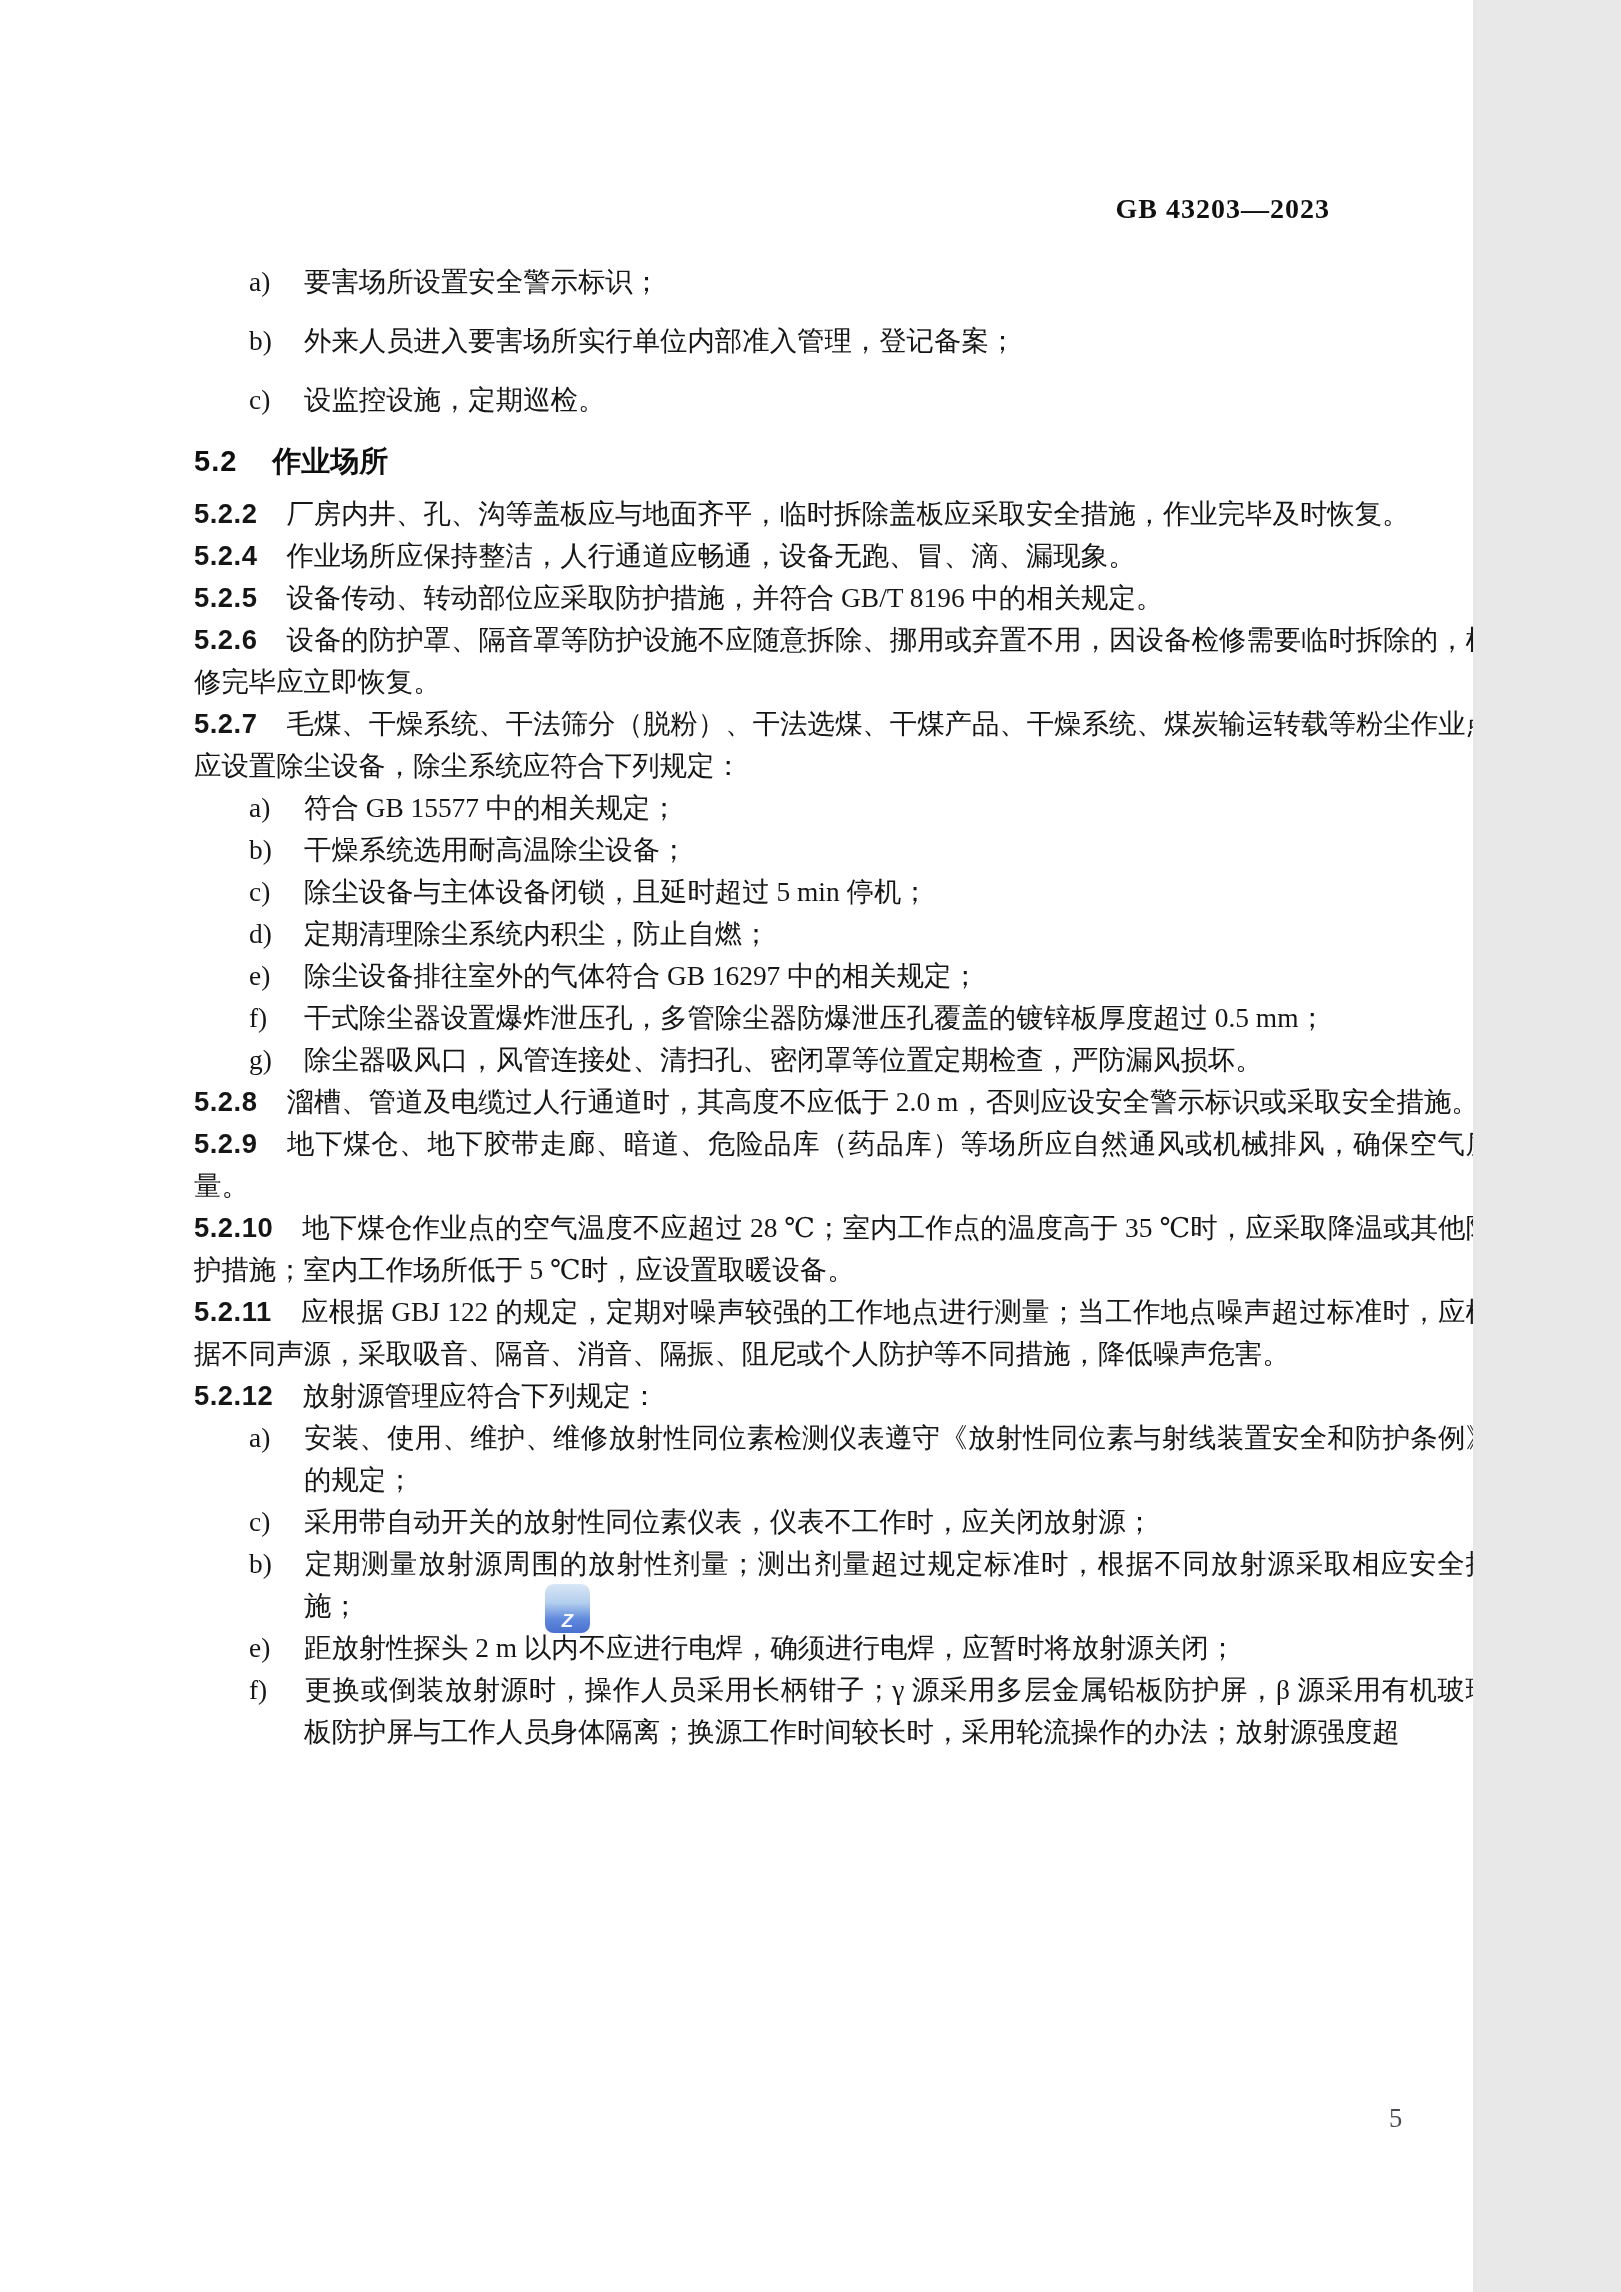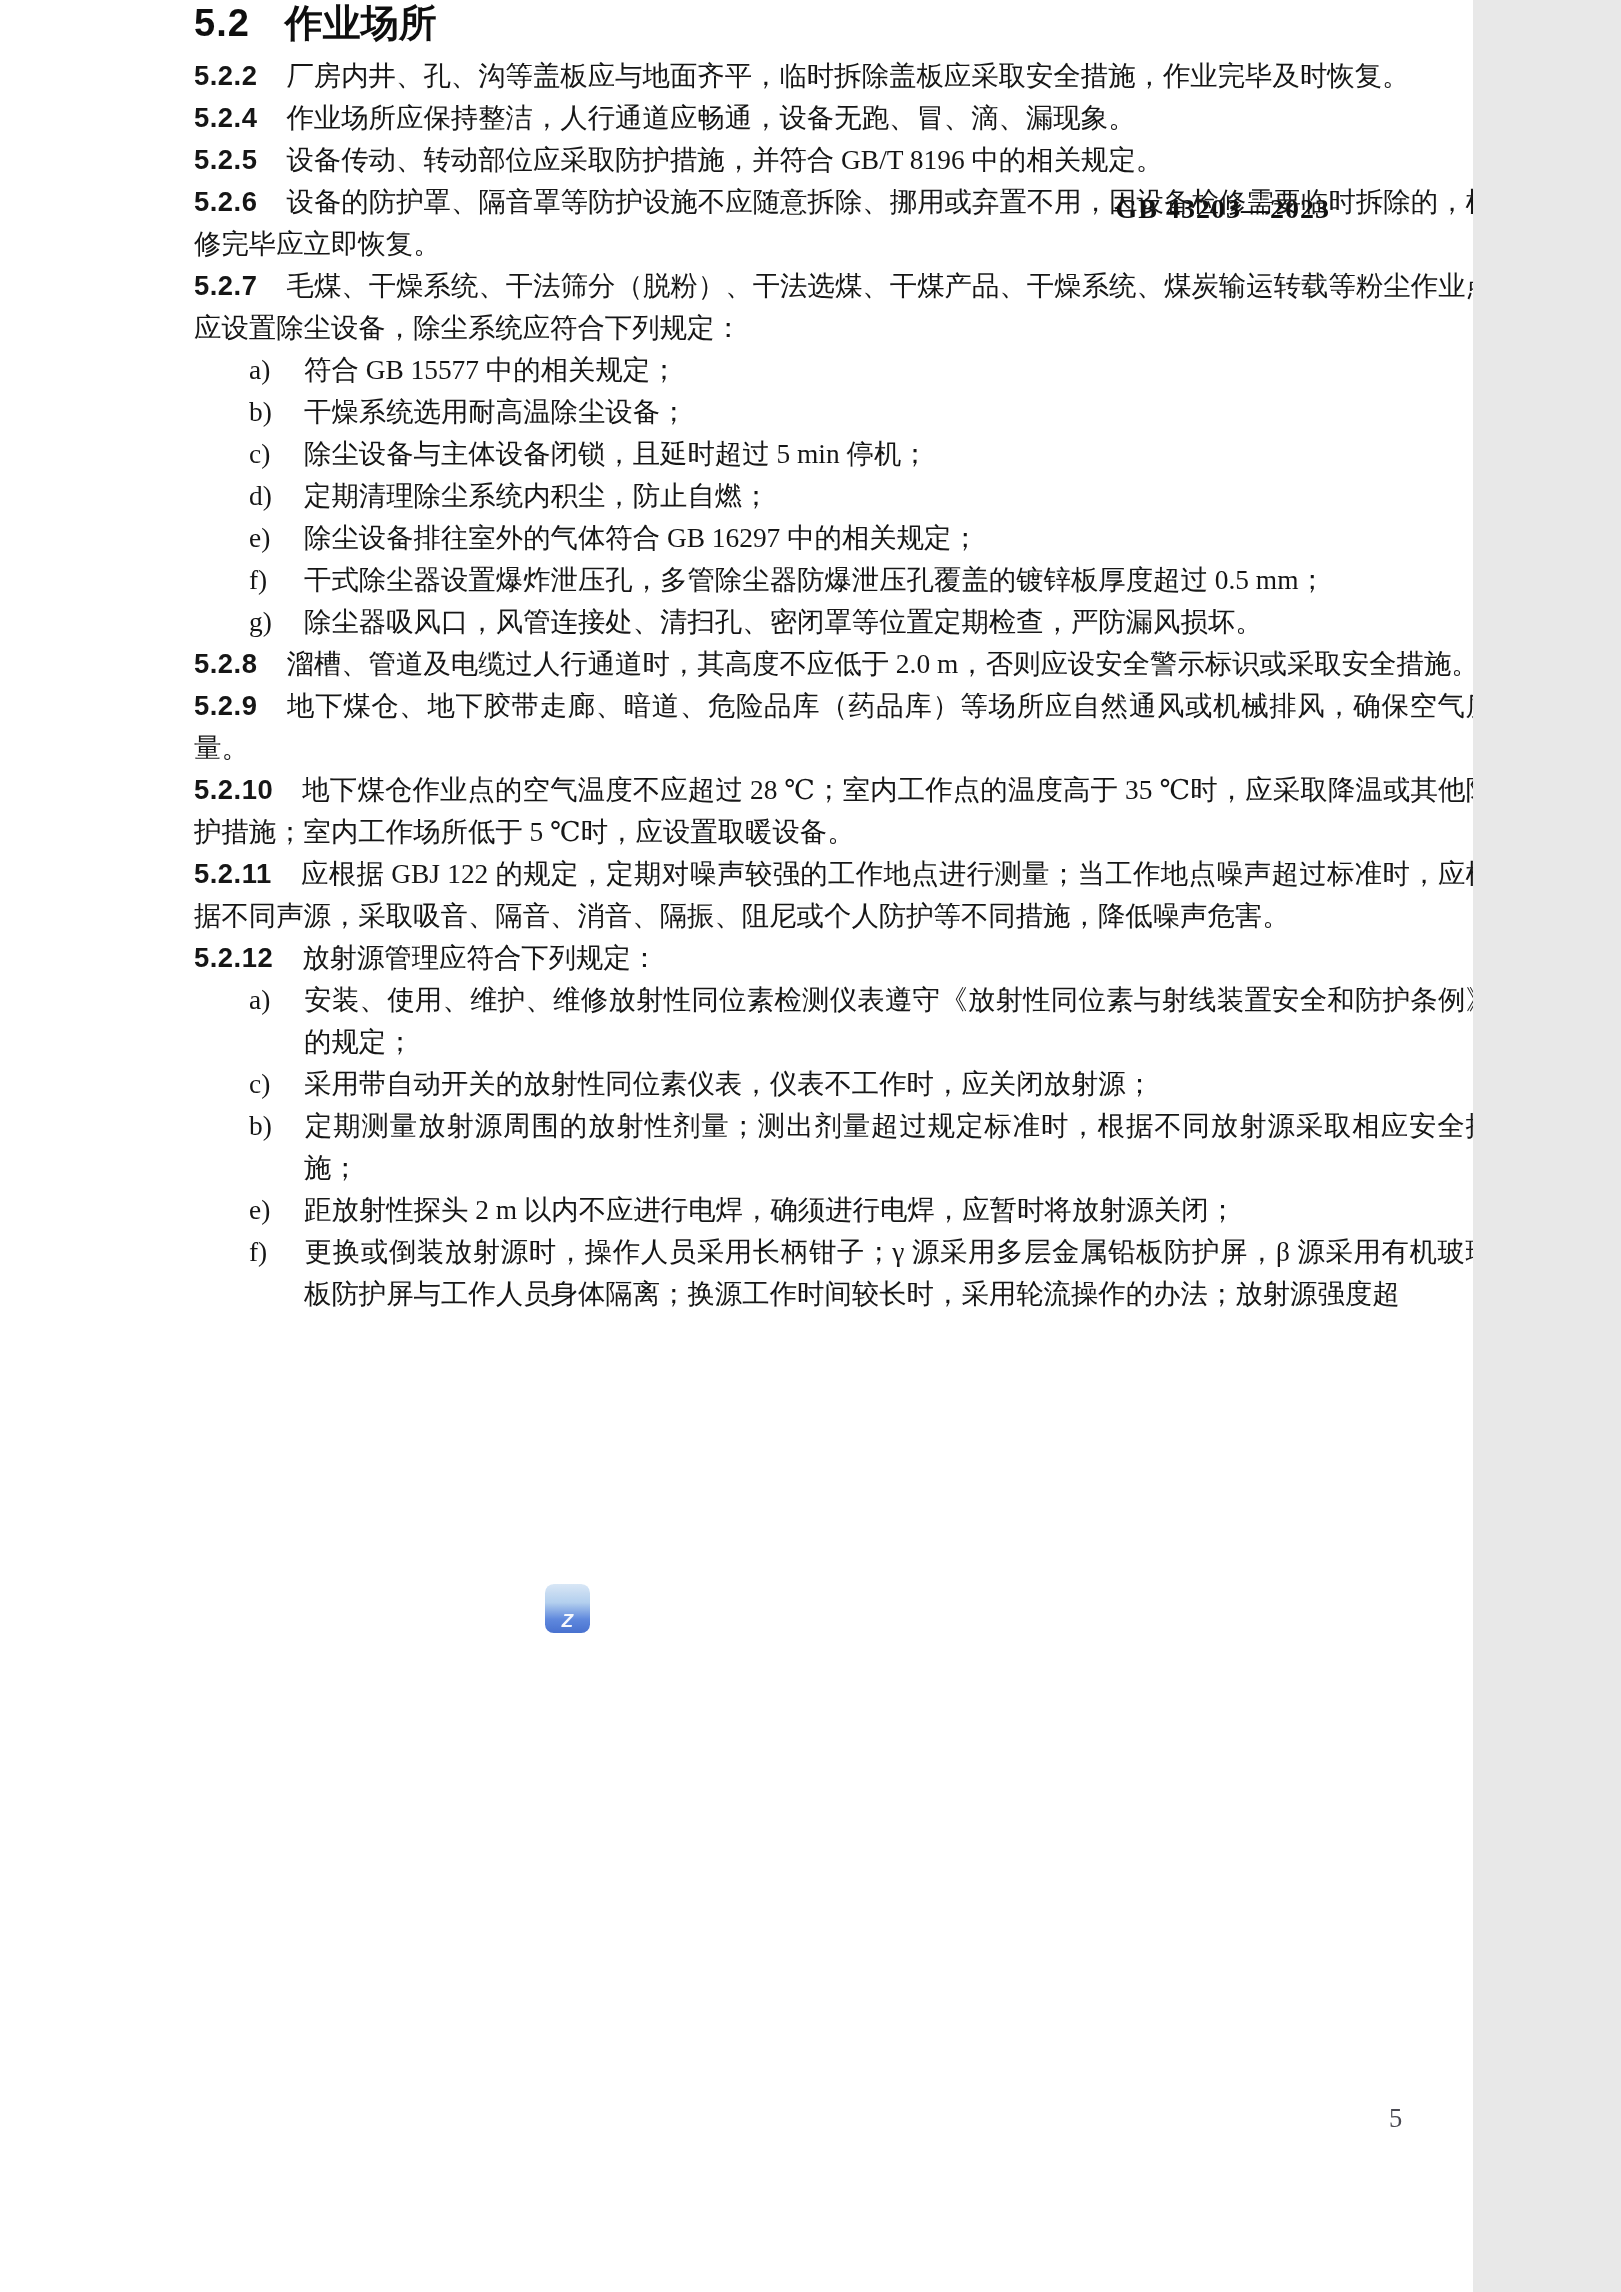--- a/index.html
+++ b/index.html
@@ -36,25 +36,25 @@
     line-height: 42px;
     text-align: justify;
   }
   .item .item-label {
     display: inline-block;
     width: 55px;
     margin-left: -55px;
     text-align: left;
   }
   .section-heading {
-    margin-top: 2px;
+    margin-top: 10px;
     line-height: 43px;
     font-family: "Liberation Sans", "DejaVu Sans", sans-serif;
     font-weight: 700;
-    font-size: 38px;
+    font-size: 29px;
     color: #0f0f0f;
   }
   .section-heading .sec-num { margin-right: 35px; letter-spacing: 1px; }
   .clauses { margin-top: 9.8px; }
   .clause {
     font-size: 27.4px;
     line-height: 42px;
     text-align: justify;
     text-justify: inter-ideograph;
   }
@@ -103,20 +103,31 @@
 <div class="page">
 
   <div class="header">GB 43203—2023</div>
 
   <div class="watermark">
     <span class="wm-glyph">Z</span>
   </div>
 
   <div class="content">
 
+    <div class="intro">
+      <div class="item">
+        <span class="item-label">a)</span><span>要害场所设置安全警示标识；</span>
+      </div>
+      <div class="item">
+        <span class="item-label">b)</span><span>外来人员进入要害场所实行单位内部准入管理，登记备案；</span>
+      </div>
+      <div class="item">
+        <span class="item-label">c)</span><span>设监控设施，定期巡检。</span>
+      </div>
+    </div>
 
     <div class="section-heading">
       <span class="sec-num">5.2</span><span>作业场所</span>
     </div>
 
     <div class="clauses" id="clauses">
         <div class="clause"><span class="clause-num">5.2.2</span><span>厂房内井、孔、沟等盖板应与地面齐平，临时拆除盖板应采取安全措施，作业完毕及时恢复。</span></div>
         <div class="clause"><span class="clause-num">5.2.4</span><span>作业场所应保持整洁，人行通道应畅通，设备无跑、冒、滴、漏现象。</span></div>
         <div class="clause"><span class="clause-num">5.2.5</span><span>设备传动、转动部位应采取防护措施，并符合 GB/T 8196 中的相关规定。</span></div>
         <div class="clause"><span class="clause-num">5.2.6</span><span>设备的防护罩、隔音罩等防护设施不应随意拆除、挪用或弃置不用，因设备检修需要临时拆除的，检修完毕应立即恢复。</span></div>

